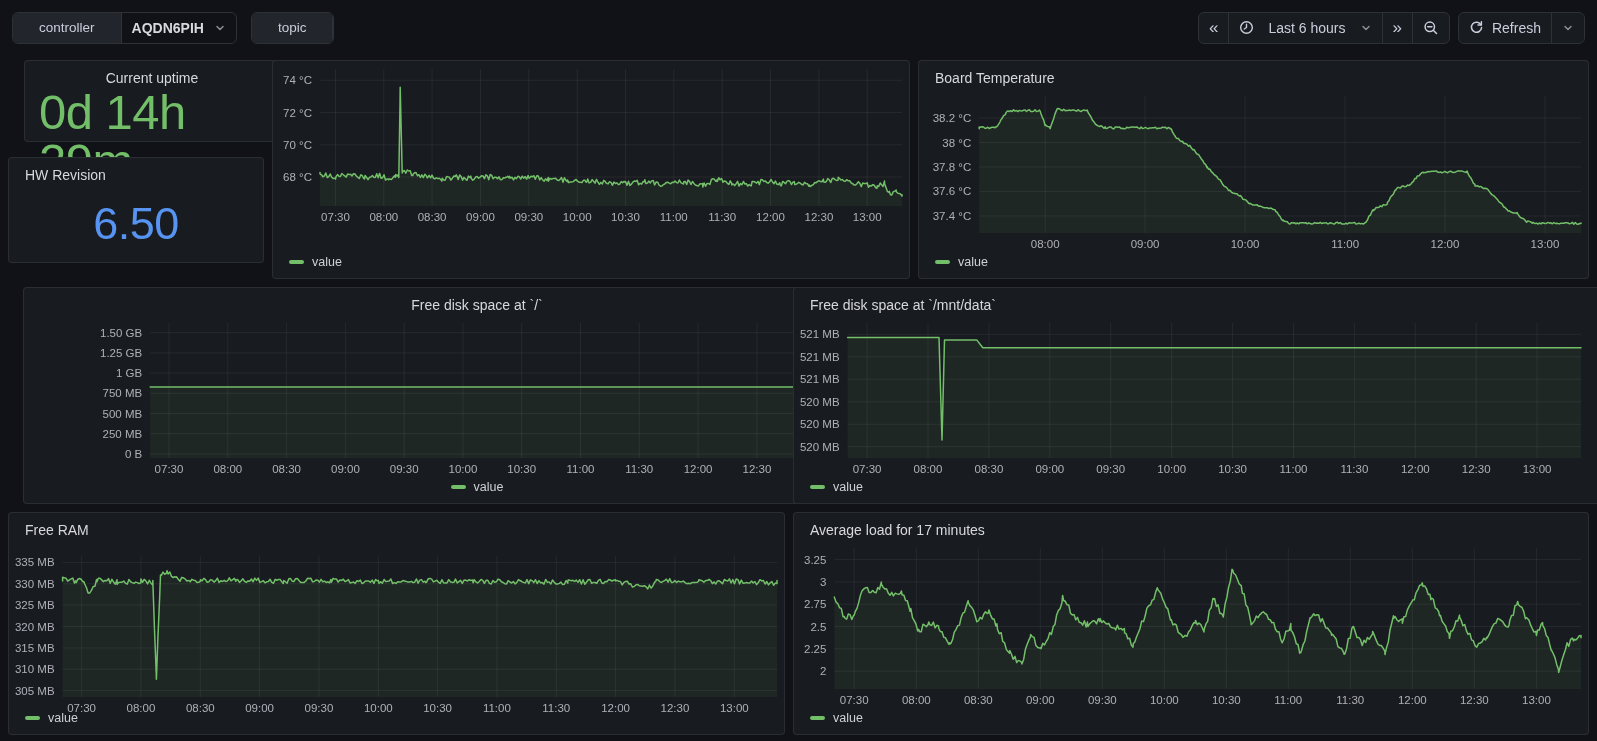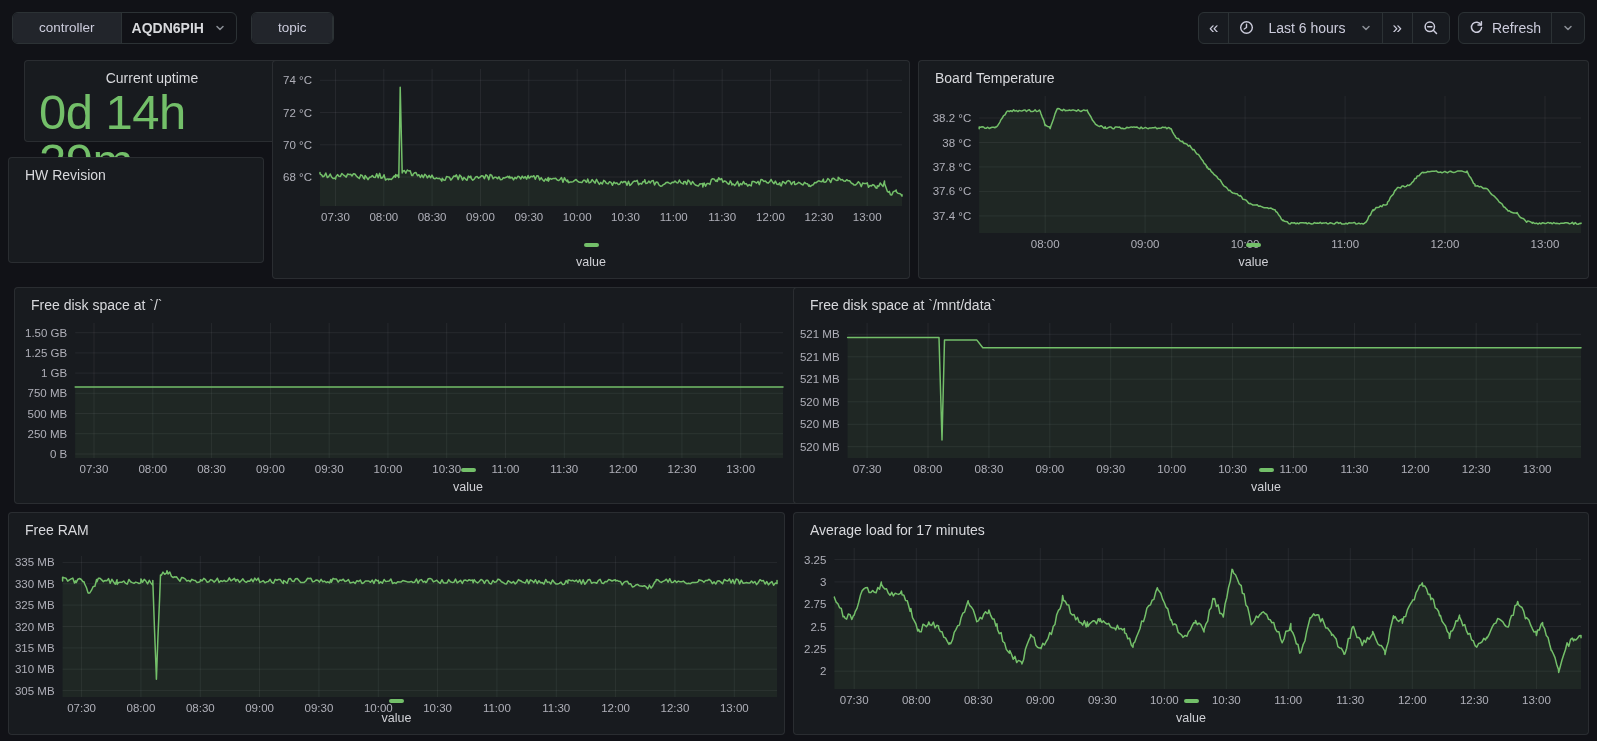--- a/index.html
+++ b/index.html
@@ -46,21 +46,21 @@
   .panel {
     position:absolute; background:#181b1f;
     border:1px solid rgba(204,204,220,0.10); border-radius:4px;
     display:flex; flex-direction:column;
   }
   .panel-title {
     padding:9px 16px 2px; font-size:14px; font-weight:500;
     color:#d8d9dd; cursor:pointer; white-space:nowrap;
   }
   .chart { flex:1; min-height:0; }
-  .legend { padding:2px 16px 9px; display:flex; align-items:center; gap:8px;flex-direction:column; }
+  .legend { padding:2px 16px 9px; display:flex; align-items:center; gap:8px; }
   .legend .dash { width:15px; height:4px; border-radius:2px; background:#73bf69; }
   .legend .lname { font-size:12.5px; color:#d0d1d6; cursor:pointer; }
   svg text.tick { font-size:11.5px; fill:rgba(207,208,217,0.82); font-family:"Liberation Sans",sans-serif; }
   
   .stat-body { flex:1; display:flex; align-items:center; }
   .stat-value { font-weight:500; line-height:1; letter-spacing:-0.5px; }
   .stat-uptime { padding-left:14px; font-size:49px; color:#73bf69; }
   .stat-hw { width:100%; text-align:center; font-size:45px; color:#5794f2; }
 </style>
 </head>
@@ -136,20 +136,23 @@
 
 <div class="panel" style="left:24px; top:60px; width:256px; height:82px;align-items:center;">
   <div class="panel-title">Current uptime</div>
   <div class="stat-body">
     <div class="stat-value stat-uptime">0d 14h 29m</div>
   </div>
 </div>
 
 <div class="panel" style="left:8px; top:157px; width:256px; height:106px;">
   <div class="panel-title">HW Revision</div>
+  <div class="stat-body">
+    <div class="stat-value stat-hw">6.50</div>
+  </div>
 </div>
 
 <div class="panel" style="left:272px; top:60px; width:638px; height:219px;">
   <div class="chart"><svg width="636" height="165">
         <line x1="62.5" x2="62.5" y1="8" y2="145" stroke="rgba(204,204,220,0.08)"></line>
         <line x1="110.8" x2="110.8" y1="8" y2="145" stroke="rgba(204,204,220,0.08)"></line>
         <line x1="159.1" x2="159.1" y1="8" y2="145" stroke="rgba(204,204,220,0.08)"></line>
         <line x1="207.5" x2="207.5" y1="8" y2="145" stroke="rgba(204,204,220,0.08)"></line>
         <line x1="255.8" x2="255.8" y1="8" y2="145" stroke="rgba(204,204,220,0.08)"></line>
         <line x1="304.2" x2="304.2" y1="8" y2="145" stroke="rgba(204,204,220,0.08)"></line>
@@ -215,21 +218,21 @@
         <text x="426.1" y="160" text-anchor="middle" class="tick">11:00</text>
         <text x="526.0" y="160" text-anchor="middle" class="tick">12:00</text>
         <text x="626.0" y="160" text-anchor="middle" class="tick">13:00</text>
       </svg></div>
   <div class="legend">
     <span class="dash"></span>
     <span class="lname">value</span>
   </div>
 </div>
 
-<div class="panel" style="left:14px; top:287px; width:908px; height:217px;">
+<div class="panel" style="left:23px; top:287px; width:908px; height:217px;align-items:center;">
   <div class="panel-title">Free disk space at `/`</div>
   <div class="chart"><svg width="775" height="163">
         <line x1="79.0" x2="79.0" y1="8" y2="143" stroke="rgba(204,204,220,0.08)"></line>
         <line x1="137.8" x2="137.8" y1="8" y2="143" stroke="rgba(204,204,220,0.08)"></line>
         <line x1="196.6" x2="196.6" y1="8" y2="143" stroke="rgba(204,204,220,0.08)"></line>
         <line x1="255.4" x2="255.4" y1="8" y2="143" stroke="rgba(204,204,220,0.08)"></line>
         <line x1="314.2" x2="314.2" y1="8" y2="143" stroke="rgba(204,204,220,0.08)"></line>
         <line x1="372.9" x2="372.9" y1="8" y2="143" stroke="rgba(204,204,220,0.08)"></line>
         <line x1="431.7" x2="431.7" y1="8" y2="143" stroke="rgba(204,204,220,0.08)"></line>
         <line x1="490.5" x2="490.5" y1="8" y2="143" stroke="rgba(204,204,220,0.08)"></line>

